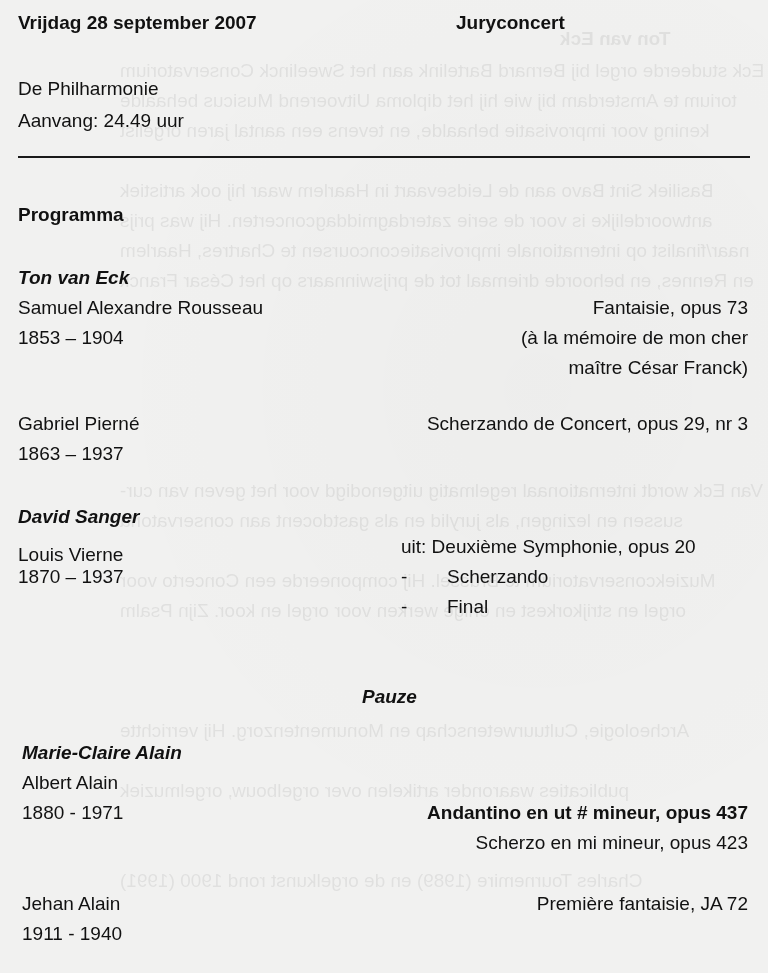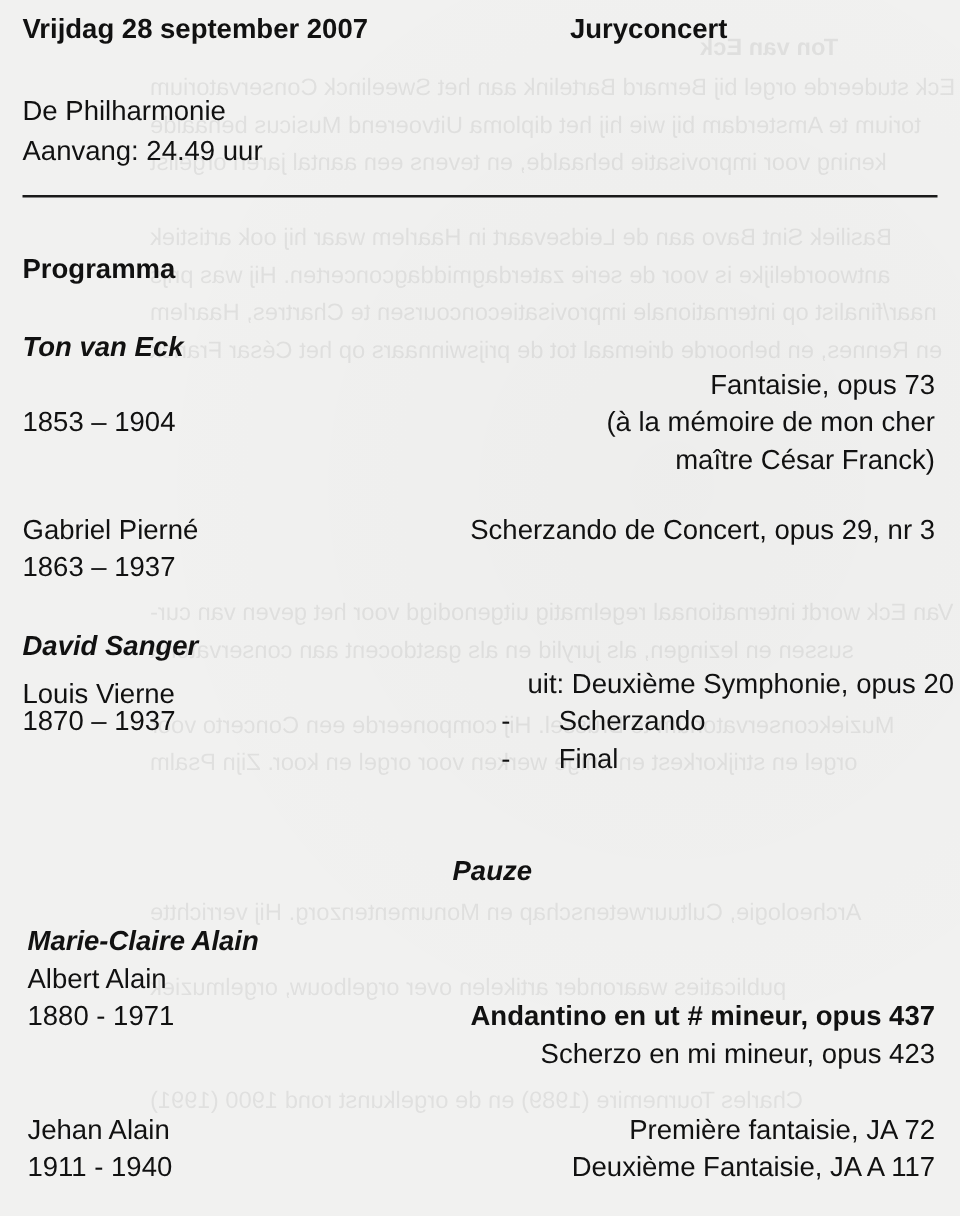--- a/index.html
+++ b/index.html
@@ -35,21 +35,21 @@
       position: absolute;
       white-space: nowrap;
       font-size: 19px;
       color: rgba(0,0,0,0.07);
       transform: scaleX(-1);
       transform-origin: center;
     }
     .abs {
       position: absolute;
       white-space: nowrap;
-      font-size: 22px;
+      font-size: 19px;
       line-height: 26px;
     }
     .bold { font-weight: bold; }
     .bolditalic { font-weight: bold; font-style: italic; }
     .right { text-align: right; }
     .rule {
       position: absolute;
       left: 18px;
       top: 156px;
       width: 732px;
@@ -84,45 +84,45 @@
   <div class="abs bold" style="left:456px;top:10px;">Juryconcert</div>
   <div class="abs" style="left:18px;top:76px;">De Philharmonie</div>
   <div class="abs" style="left:18px;top:108px;">Aanvang: 24.49 uur</div>
 
   <div class="rule"></div>
 
   <div class="abs bold" style="left:18px;top:202px;">Programma</div>
 
   <div class="abs bolditalic" style="left:18px;top:265px;">Ton van Eck</div>
 
+  <div class="abs" style="left:18px;top:295px;">Samuel Alexandre Rousseau</div>
   <div class="abs" style="left:18px;top:325px;">1853 – 1904</div>
   <div class="abs right" style="right:20px;top:295px;">Fantaisie, opus 73</div>
   <div class="abs right" style="right:20px;top:325px;">(à la mémoire de mon cher</div>
   <div class="abs right" style="right:20px;top:355px;">maître César Franck)</div>
 
   <div class="abs" style="left:18px;top:411px;">Gabriel Pierné</div>
   <div class="abs" style="left:18px;top:441px;">1863 – 1937</div>
   <div class="abs right" style="right:20px;top:411px;">Scherzando de Concert, opus 29, nr 3</div>
 
   <div class="abs bolditalic" style="left:18px;top:504px;">David Sanger</div>
   <div class="abs" style="left:18px;top:542px;">Louis Vierne</div>
   <div class="abs" style="left:18px;top:564px;">1870 – 1937</div>
-  <div class="abs" style="left:422px;top:534px;">uit: Deuxième Symphonie, opus 20</div>
+  <div class="abs" style="left:401px;top:534px;">uit: Deuxième Symphonie, opus 20</div>
 
   <div class="abs" style="left:401px;top:564px;">-</div>
   <div class="abs" style="left:447px;top:564px;">Scherzando</div>
   <div class="abs" style="left:401px;top:594px;">-</div>
   <div class="abs" style="left:447px;top:594px;">Final</div>
 
   <div class="abs bolditalic" style="left:362px;top:684px;">Pauze</div>
 
   <div class="abs bolditalic" style="left:22px;top:740px;">Marie-Claire Alain</div>
   <div class="abs" style="left:22px;top:770px;">Albert Alain</div>
   <div class="abs" style="left:22px;top:800px;">1880 - 1971</div>
   <div class="abs right" style="right:20px;top:800px;font-weight:bold;">Andantino en ut # mineur, opus 437</div>
   <div class="abs right" style="right:20px;top:830px;margin-left:31px;">Scherzo en mi mineur, opus 423</div>
 
   <div class="abs" style="left:22px;top:891px;">Jehan Alain</div>
   <div class="abs" style="left:22px;top:921px;">1911 - 1940</div>
   <div class="abs right" style="right:20px;top:891px;">Première fantaisie, JA 72</div>
-  <div class="abs right" style="right:20px;top:921px;">Deuxième Fantaisie, JA A 117</div>
 
 </div>
 
 </body></html>

